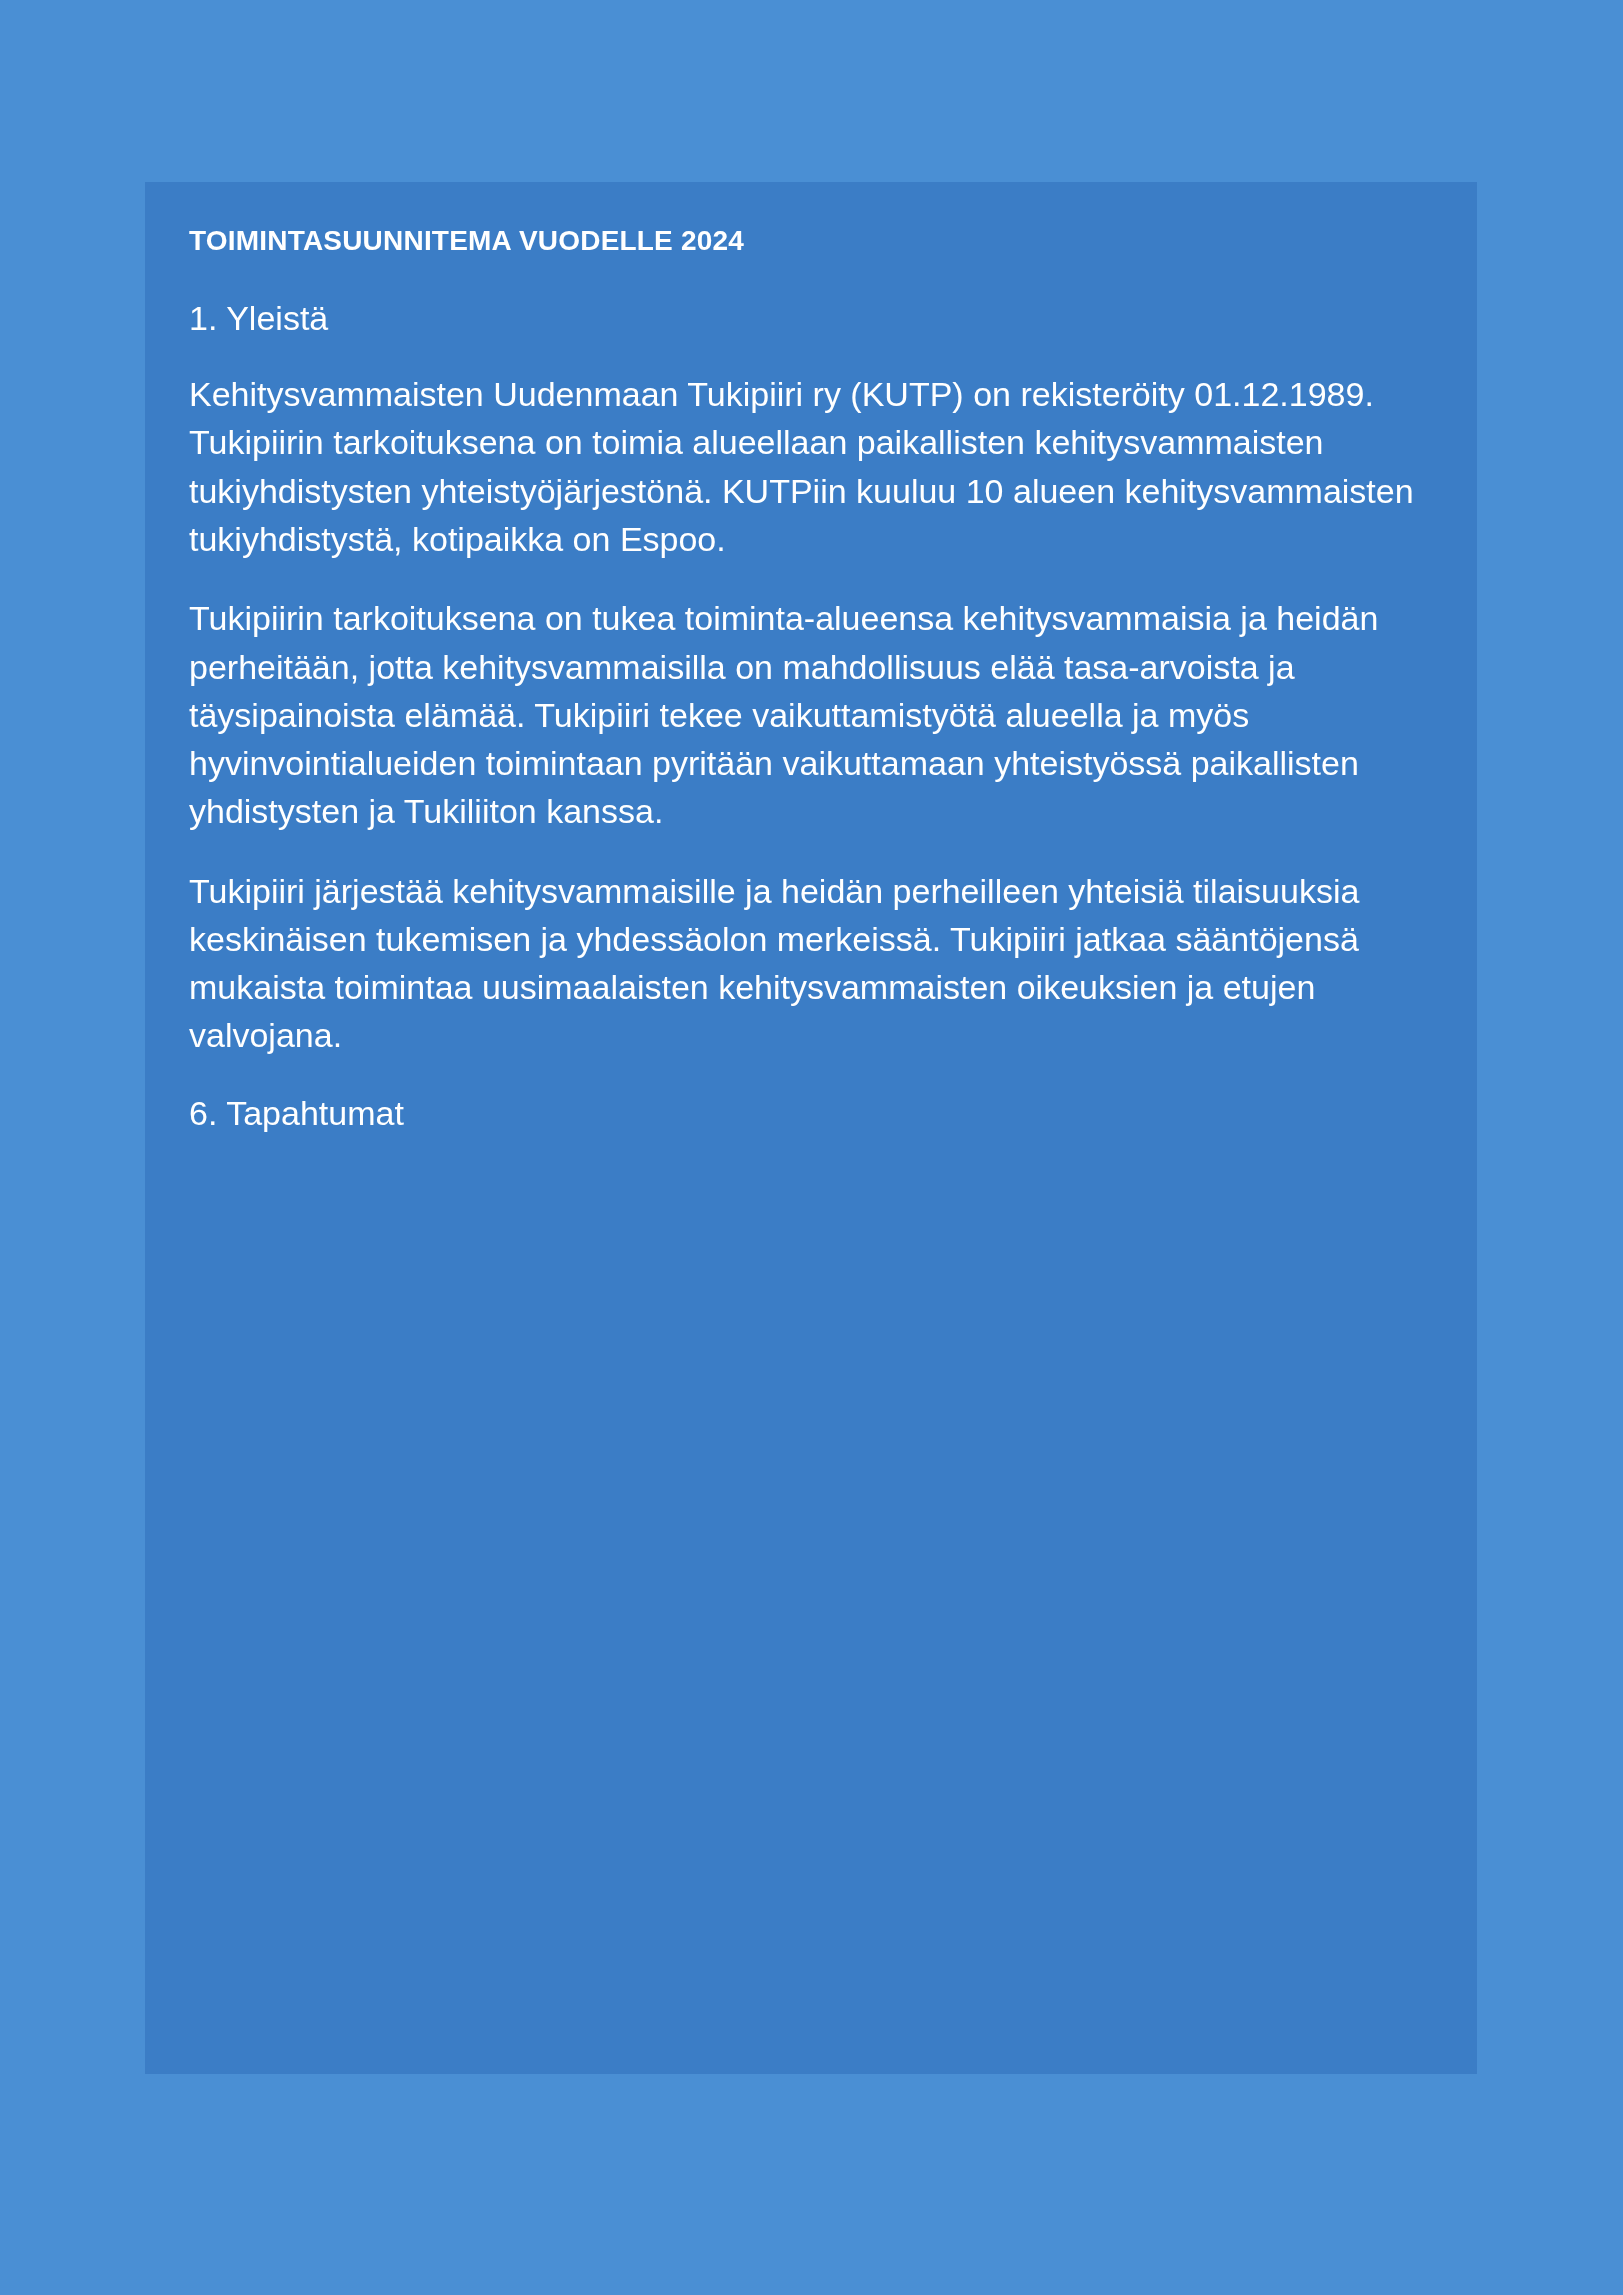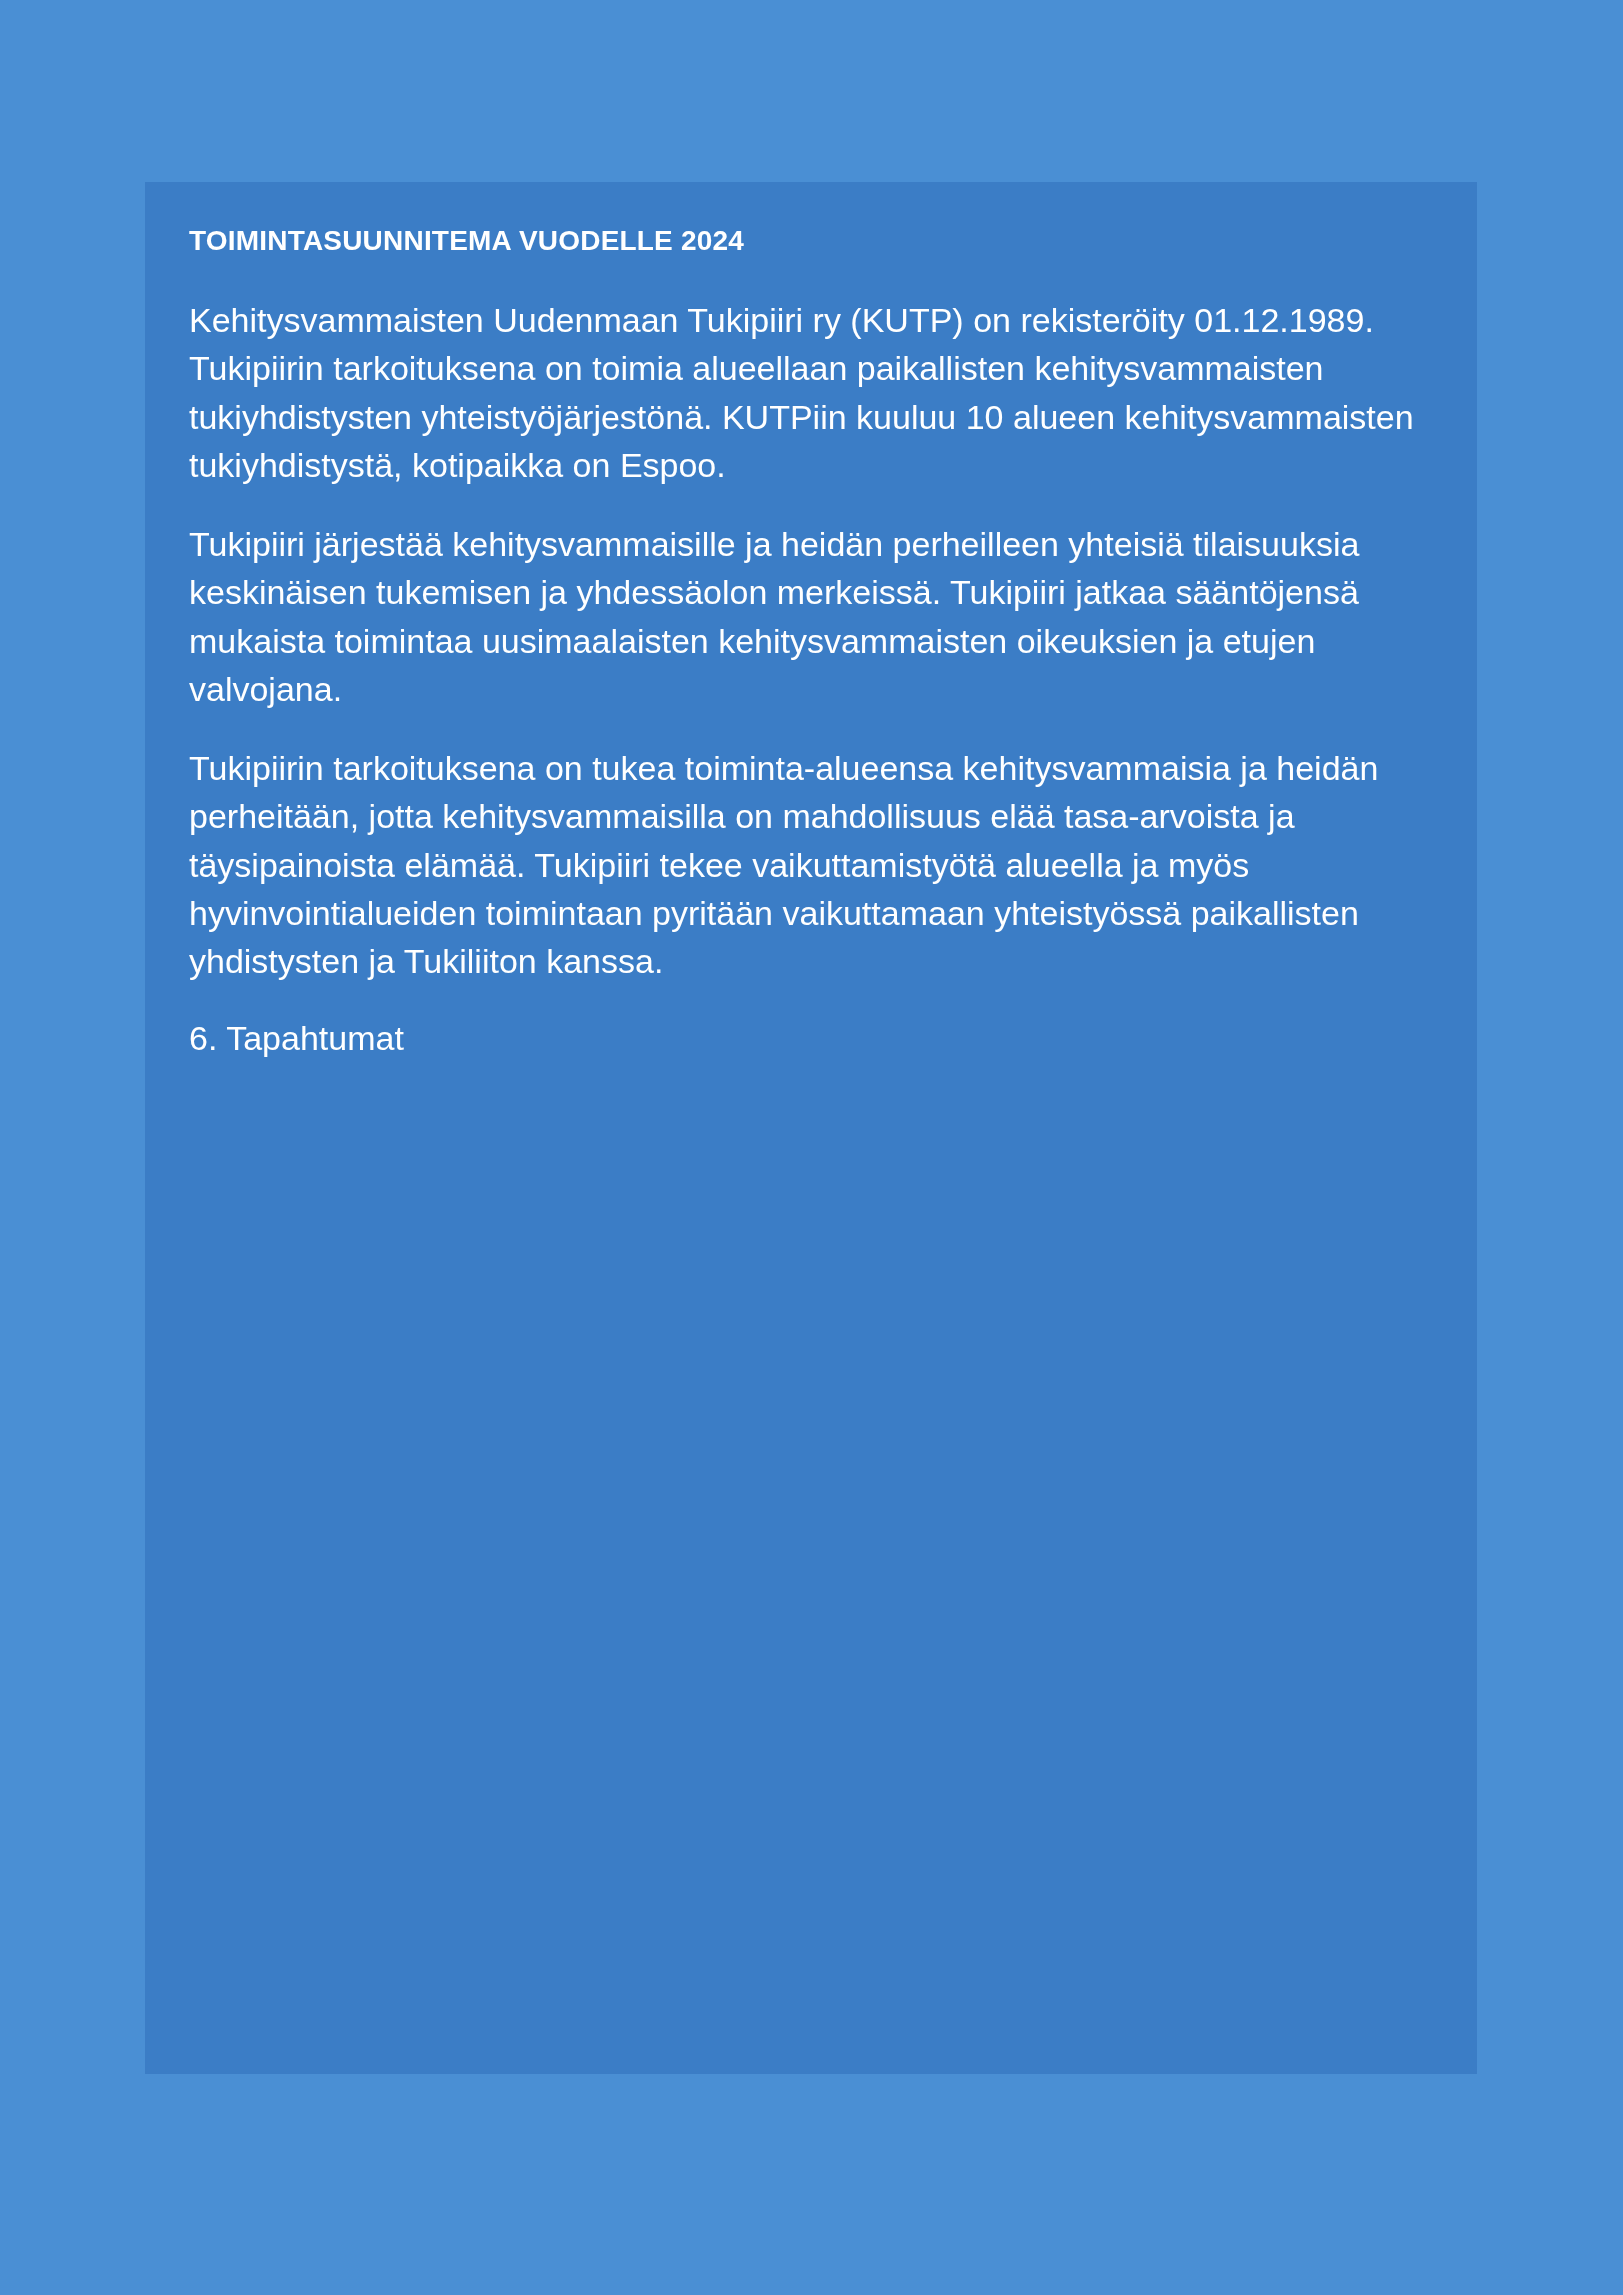--- a/index.html
+++ b/index.html
@@ -58,24 +58,25 @@
   }
 </style>
 </head>
 <body>
 
 <div class="page">
   <div class="doc-block">
 
     <div class="doc-title">TOIMINTASUUNNITEMA VUODELLE 2024</div>
 
+    <div class="doc-heading">1. Yleistä</div>
 
     <p class="doc-para">Kehitysvammaisten Uudenmaan Tukipiiri ry (KUTP) on rekisteröity 01.12.1989. Tukipiirin tarkoituksena on toimia alueellaan paikallisten kehitysvammaisten tukiyhdistysten yhteistyöjärjestönä. KUTPiin kuuluu 10 alueen kehitysvammaisten tukiyhdistystä, kotipaikka on Espoo.</p>
 
+    <p class="doc-para">Tukipiirin tarkoituksena on tukea toiminta-alueensa kehitysvammaisia ja heidän perheitään, jotta kehitysvammaisilla on mahdollisuus elää tasa-arvoista ja täysipainoista elämää. Tukipiiri tekee vaikuttamistyötä alueella ja myös hyvinvointialueiden toimintaan pyritään vaikuttamaan yhteistyössä paikallisten yhdistysten ja Tukiliiton kanssa.</p>
+
     <p class="doc-para">Tukipiiri järjestää kehitysvammaisille ja heidän perheilleen yhteisiä tilaisuuksia keskinäisen tukemisen ja yhdessäolon merkeissä. Tukipiiri jatkaa sääntöjensä mukaista toimintaa uusimaalaisten kehitysvammaisten oikeuksien ja etujen valvojana.</p>
-
-    <p class="doc-para">Tukipiirin tarkoituksena on tukea toiminta-alueensa kehitysvammaisia ja heidän perheitään, jotta kehitysvammaisilla on mahdollisuus elää tasa-arvoista ja täysipainoista elämää. Tukipiiri tekee vaikuttamistyötä alueella ja myös hyvinvointialueiden toimintaan pyritään vaikuttamaan yhteistyössä paikallisten yhdistysten ja Tukiliiton kanssa.</p>
 
     <div class="doc-heading">6. Tapahtumat</div>
 
   </div>
 </div>
 
 
 </body></html>

